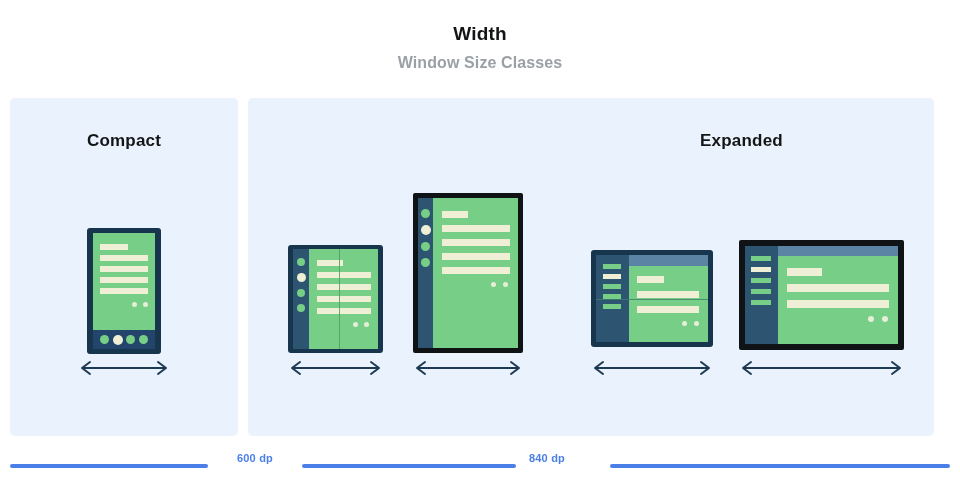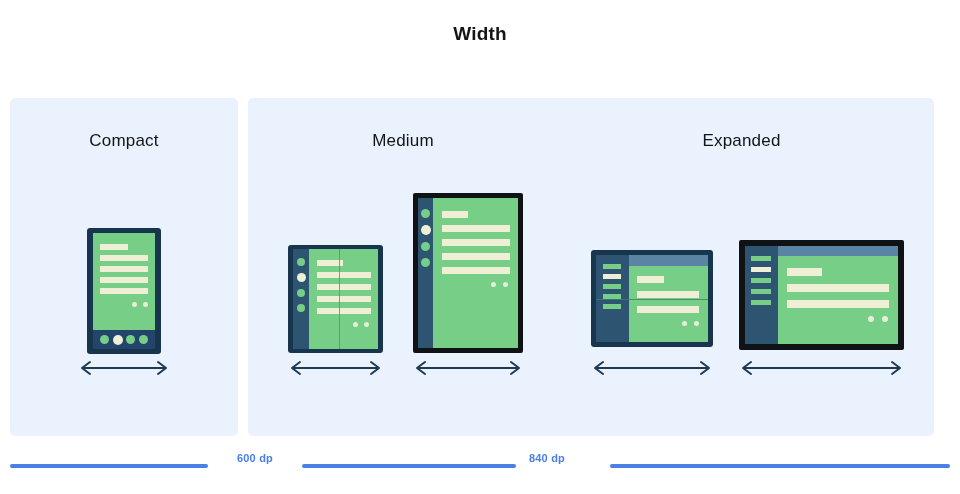--- a/index.html
+++ b/index.html
@@ -27,21 +27,21 @@
   .panel {
     position: absolute; top: 0; height: 338px;
     background: #eaf2fd; border-radius: 5px;
   }
   .panel.p0 { left: 0px;   width: 228px; }
   .panel.p1 { left: 238px; width: 310px; }
   .panel.p2 { left: 539px; width: 385px; }
 
   .panel-label {
     position: absolute; top: 33px; left: 0; width: 100%;
-    text-align: center; font-size: 17px; font-weight: normal;
+    text-align: center; font-size: 17px; font-weight: bold;
     color: #131516; letter-spacing: .2px;
   }
 
   
   .device { position: absolute; }
   .frame {
     width: 100%; height: 100%;
     border-radius: 3px; overflow: hidden; position: relative;
   }
   .frame.navy { background: #17354d; padding: 5px 6px; }
@@ -85,20 +85,21 @@
     color: #4b7fe8; letter-spacing: .2px; text-align: center;
   }
 </style>
 </head>
 <body>
 
 <div class="page">
 
   <div class="header">
     <div class="title">Width</div>
+    <div class="subtitle">Window Size Classes</div>
   </div>
 
   <div class="panels">
 
     <div class="panel p0">
       <div class="panel-label">Compact</div>
 
       <div class="device" style="left:77px; top:130px; width:74px; height:126px;">
         <div class="frame navy">
           <div class="screen">
@@ -126,21 +127,20 @@
       <div class="arrow" style="left:68px; top:262px; width:92px;">
         <svg width="92" height="16" viewBox="0 0 92 16">
           <line x1="5" y1="8" x2="87" y2="8" stroke="#1d3a52" stroke-width="2"></line>
           <polyline points="12,2 4,8 12,14" fill="none" stroke="#1d3a52" stroke-width="2" stroke-linecap="round" stroke-linejoin="round"></polyline>
           <polyline points="80,2 88,8 80,14" fill="none" stroke="#1d3a52" stroke-width="2" stroke-linecap="round" stroke-linejoin="round"></polyline>
         </svg>
       </div>
     </div>
 
     <div class="panel p1">
-      <div class="panel-label">Medium</div>
 
       <div class="device" style="left:40px; top:147px; width:95px; height:108px;">
         <div class="frame navy" style="padding:4px 5px;">
           <div class="screen">
             <div class="rail" style="width:16px;">
               <div class="rail-dots" style="padding-top:9px; gap:7px;">
                 <span class="dot" style="width:8px;height:8px;"></span>
                 <span class="dot cream" style="width:9px;height:9px;"></span>
                 <span class="dot" style="width:8px;height:8px;"></span>
                 <span class="dot" style="width:8px;height:8px;"></span>

